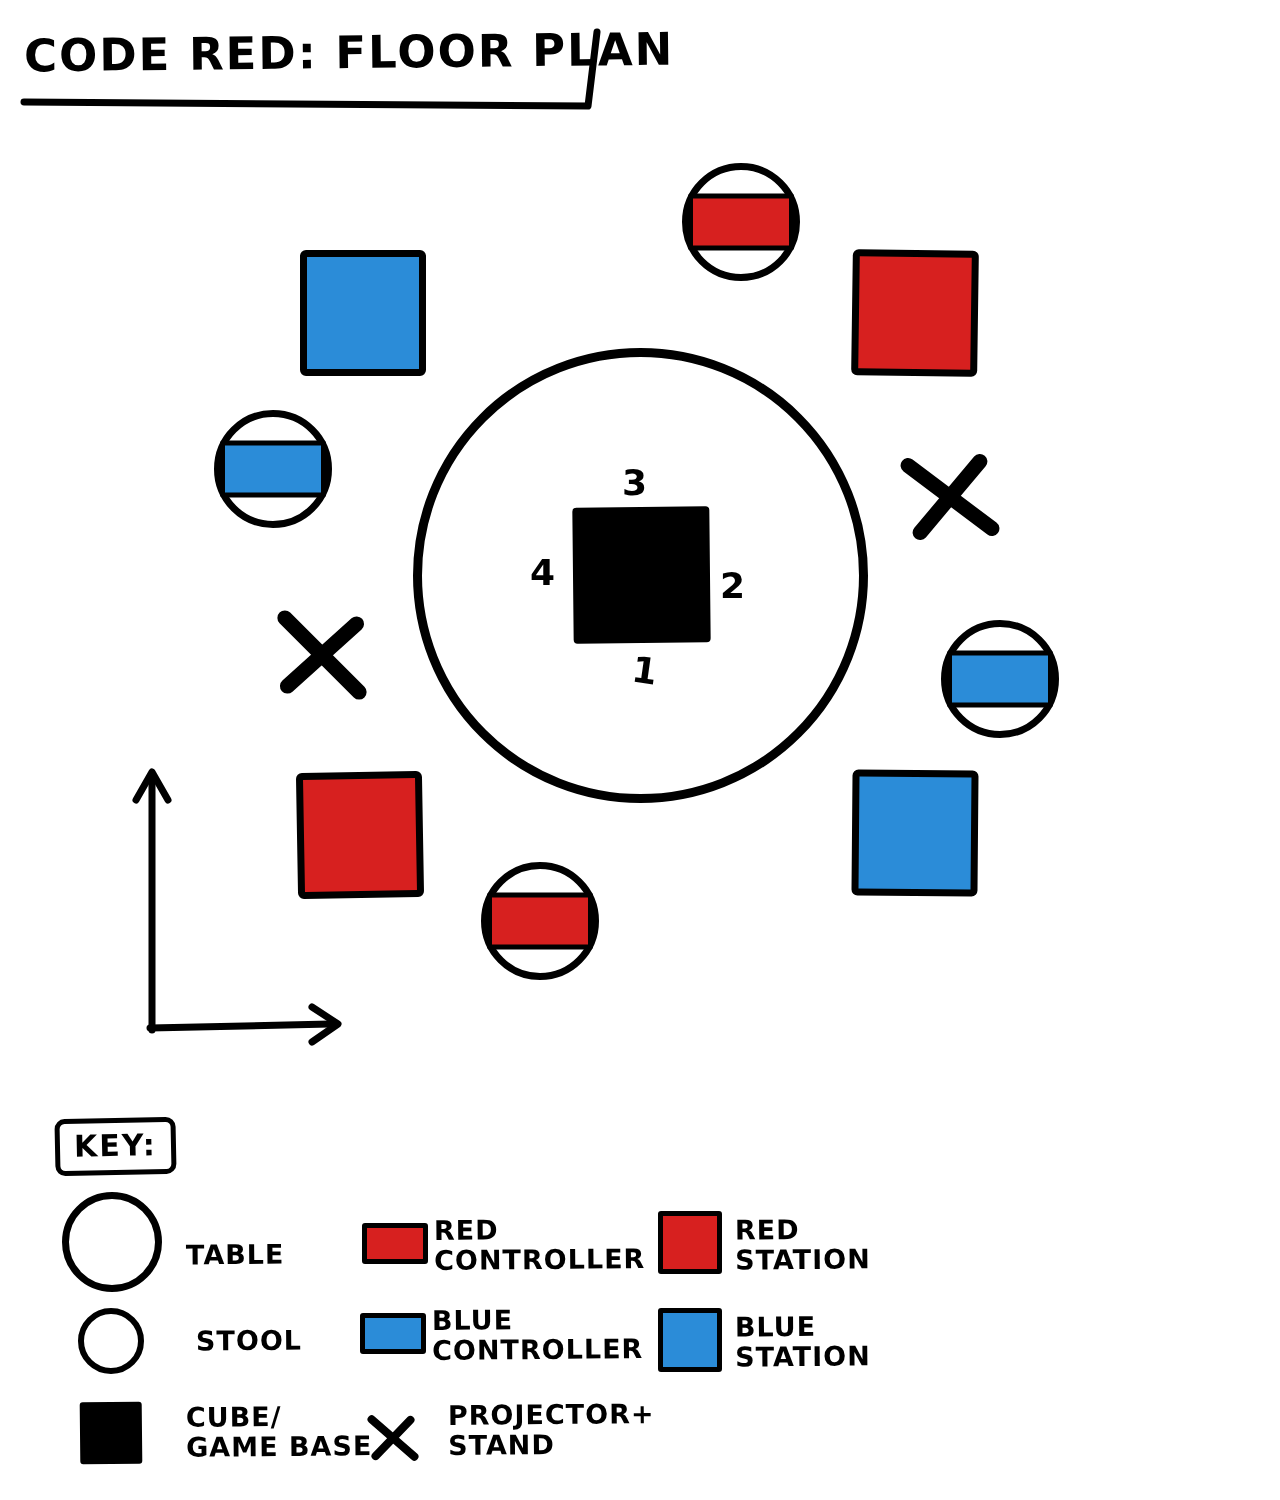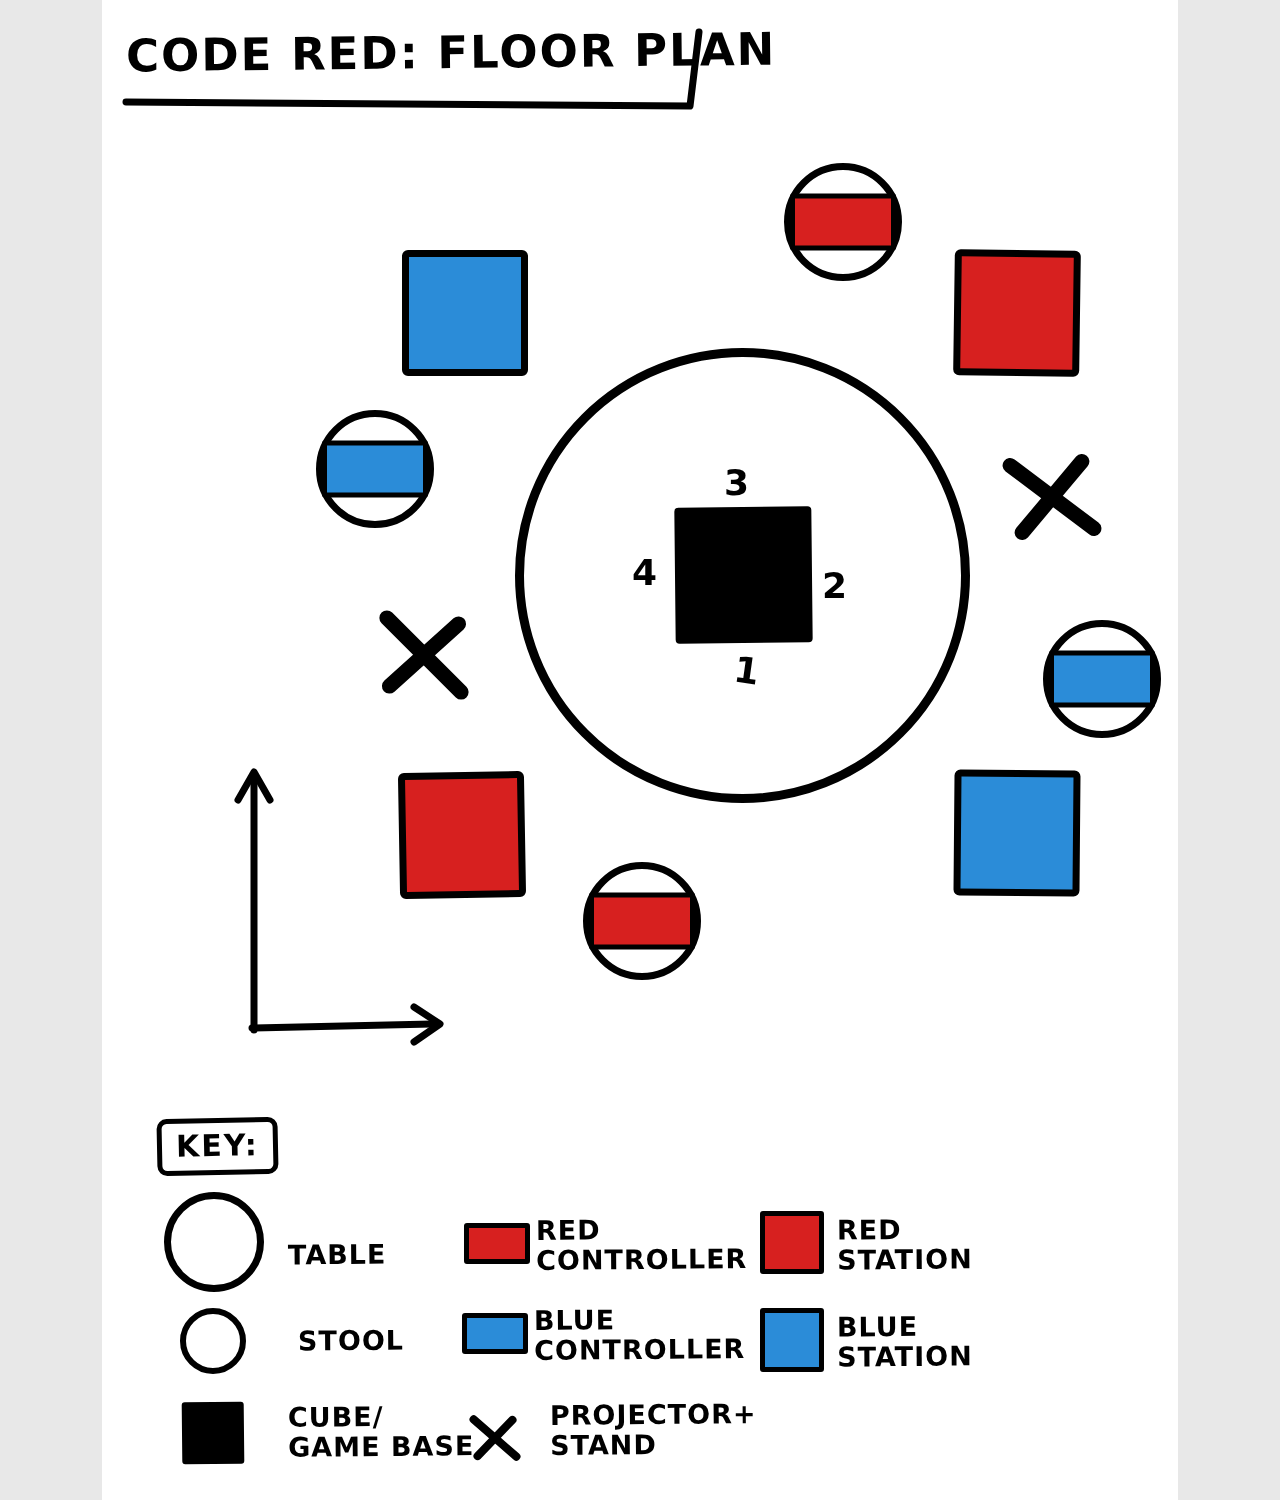--- a/index.html
+++ b/index.html
@@ -1,18 +1,18 @@
 <!DOCTYPE html>
 <html style="--red: #d7201f; --blue: #2b8cd8; --ink: #000000;"><head>
 <meta charset="utf-8">
 <style>
   * { box-sizing: border-box; margin: 0; padding: 0; }
   body { background: #e8e8e8; font-family: "DejaVu Sans", "Liberation Sans", sans-serif; }
   .canvas {
-    position: relative; width: 1076px; height: 1500px;
+    position: relative; width: 1280px; height: 1500px;
     background: #ffffff; overflow: hidden; margin: 0 auto;
     color: var(--ink, #000);
   }
   
   .title-text {
     position: absolute; left: 24px; top: 26px;
     font-size: 45px; font-weight: 800; letter-spacing: 2px;
     transform: rotate(-0.6deg); white-space: nowrap;
   }
   .title-sketch { position: absolute; left: 16px; top: 18px; }

